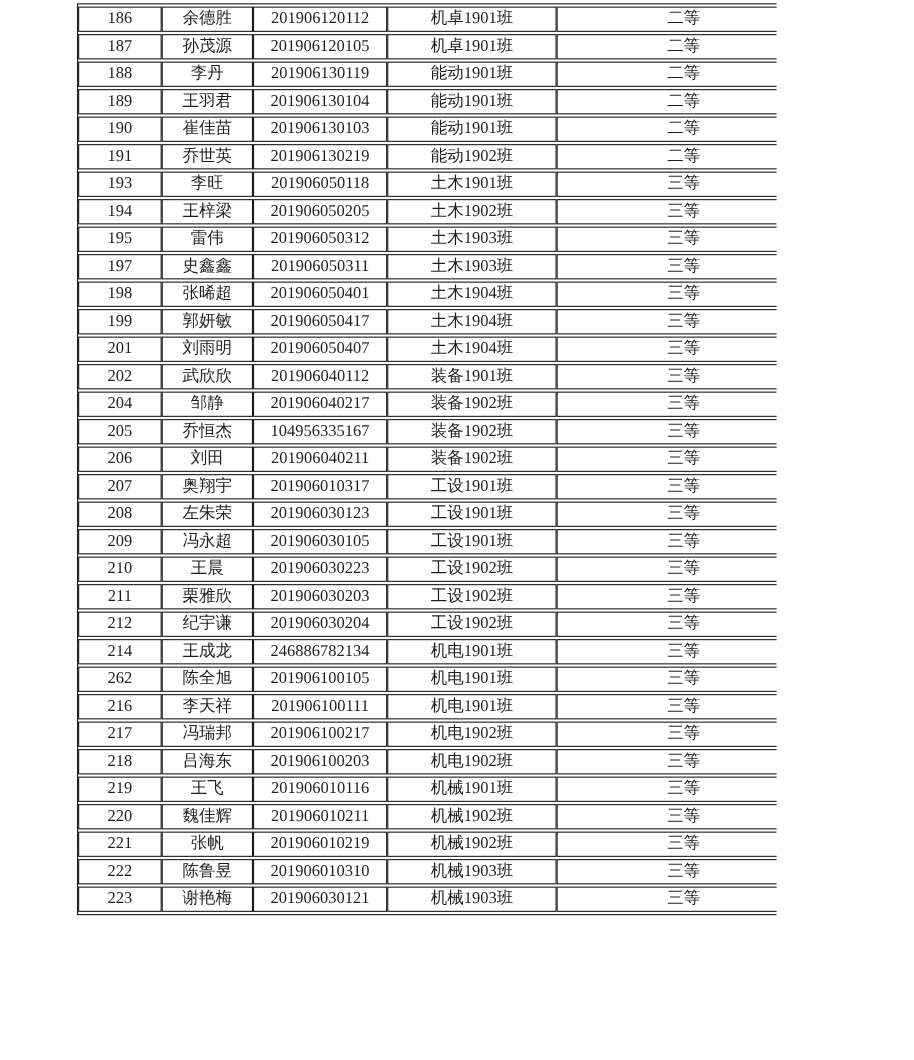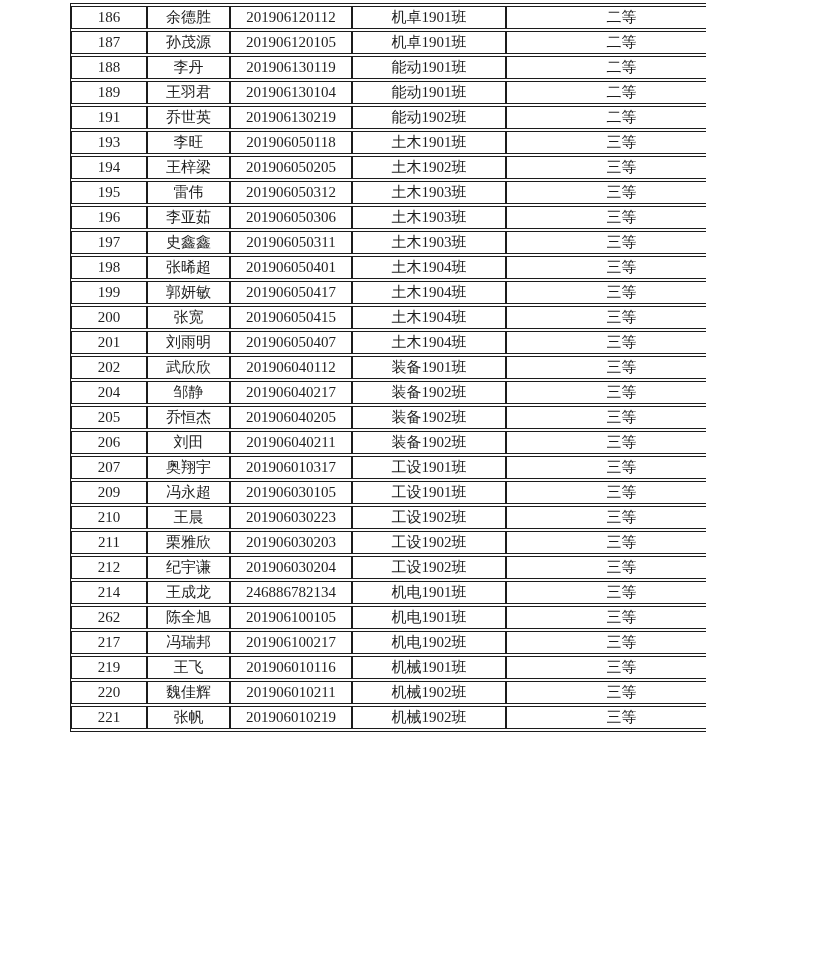--- a/index.html
+++ b/index.html
@@ -78,20 +78,27 @@
           <td>二等</td>
         </tr>
         <tr>
           <td>189</td>
           <td>王羽君</td>
           <td>201906130104</td>
           <td>能动1901班</td>
           <td>二等</td>
         </tr>
         <tr>
+          <td>190</td>
+          <td>崔佳苗</td>
+          <td>201906130103</td>
+          <td>能动1901班</td>
+          <td>二等</td>
+        </tr>
+        <tr>
           <td>191</td>
           <td>乔世英</td>
           <td>201906130219</td>
           <td>能动1902班</td>
           <td>二等</td>
         </tr>
         <tr>
           <td>193</td>
           <td>李旺</td>
           <td>201906050118</td>
@@ -106,27 +113,20 @@
           <td>三等</td>
         </tr>
         <tr>
           <td>195</td>
           <td>雷伟</td>
           <td>201906050312</td>
           <td>土木1903班</td>
           <td>三等</td>
         </tr>
         <tr>
-          <td>196</td>
-          <td>李亚茹</td>
-          <td>201906050306</td>
-          <td>土木1903班</td>
-          <td>三等</td>
-        </tr>
-        <tr>
           <td>197</td>
           <td>史鑫鑫</td>
           <td>201906050311</td>
           <td>土木1903班</td>
           <td>三等</td>
         </tr>
         <tr>
           <td>198</td>
           <td>张晞超</td>
           <td>201906050401</td>
@@ -134,27 +134,20 @@
           <td>三等</td>
         </tr>
         <tr>
           <td>199</td>
           <td>郭妍敏</td>
           <td>201906050417</td>
           <td>土木1904班</td>
           <td>三等</td>
         </tr>
         <tr>
-          <td>200</td>
-          <td>张宽</td>
-          <td>201906050415</td>
-          <td>土木1904班</td>
-          <td>三等</td>
-        </tr>
-        <tr>
           <td>201</td>
           <td>刘雨明</td>
           <td>201906050407</td>
           <td>土木1904班</td>
           <td>三等</td>
         </tr>
         <tr>
           <td>202</td>
           <td>武欣欣</td>
           <td>201906040112</td>
@@ -164,39 +157,46 @@
         <tr>
           <td>204</td>
           <td>邹静</td>
           <td>201906040217</td>
           <td>装备1902班</td>
           <td>三等</td>
         </tr>
         <tr>
           <td>205</td>
           <td>乔恒杰</td>
-          <td>201906040205</td>
+          <td>104956335167</td>
           <td>装备1902班</td>
           <td>三等</td>
         </tr>
         <tr>
           <td>206</td>
           <td>刘田</td>
           <td>201906040211</td>
           <td>装备1902班</td>
           <td>三等</td>
         </tr>
         <tr>
           <td>207</td>
           <td>奥翔宇</td>
           <td>201906010317</td>
           <td>工设1901班</td>
           <td>三等</td>
         </tr>
         <tr>
+          <td>208</td>
+          <td>左朱荣</td>
+          <td>201906030123</td>
+          <td>工设1901班</td>
+          <td>三等</td>
+        </tr>
+        <tr>
           <td>209</td>
           <td>冯永超</td>
           <td>201906030105</td>
           <td>工设1901班</td>
           <td>三等</td>
         </tr>
         <tr>
           <td>210</td>
           <td>王晨</td>
           <td>201906030223</td>
@@ -225,42 +225,70 @@
           <td>三等</td>
         </tr>
         <tr>
           <td>262</td>
           <td>陈全旭</td>
           <td>201906100105</td>
           <td>机电1901班</td>
           <td>三等</td>
         </tr>
         <tr>
+          <td>216</td>
+          <td>李天祥</td>
+          <td>201906100111</td>
+          <td>机电1901班</td>
+          <td>三等</td>
+        </tr>
+        <tr>
           <td>217</td>
           <td>冯瑞邦</td>
           <td>201906100217</td>
           <td>机电1902班</td>
           <td>三等</td>
         </tr>
         <tr>
+          <td>218</td>
+          <td>吕海东</td>
+          <td>201906100203</td>
+          <td>机电1902班</td>
+          <td>三等</td>
+        </tr>
+        <tr>
           <td>219</td>
           <td>王飞</td>
           <td>201906010116</td>
           <td>机械1901班</td>
           <td>三等</td>
         </tr>
         <tr>
           <td>220</td>
           <td>魏佳辉</td>
           <td>201906010211</td>
           <td>机械1902班</td>
           <td>三等</td>
         </tr>
         <tr>
           <td>221</td>
           <td>张帆</td>
           <td>201906010219</td>
           <td>机械1902班</td>
+          <td>三等</td>
+        </tr>
+        <tr>
+          <td>222</td>
+          <td>陈鲁昱</td>
+          <td>201906010310</td>
+          <td>机械1903班</td>
+          <td>三等</td>
+        </tr>
+        <tr>
+          <td>223</td>
+          <td>谢艳梅</td>
+          <td>201906030121</td>
+          <td>机械1903班</td>
           <td>三等</td>
         </tr>
       </tbody>
   </table>
 </div>
 
 </body></html>

